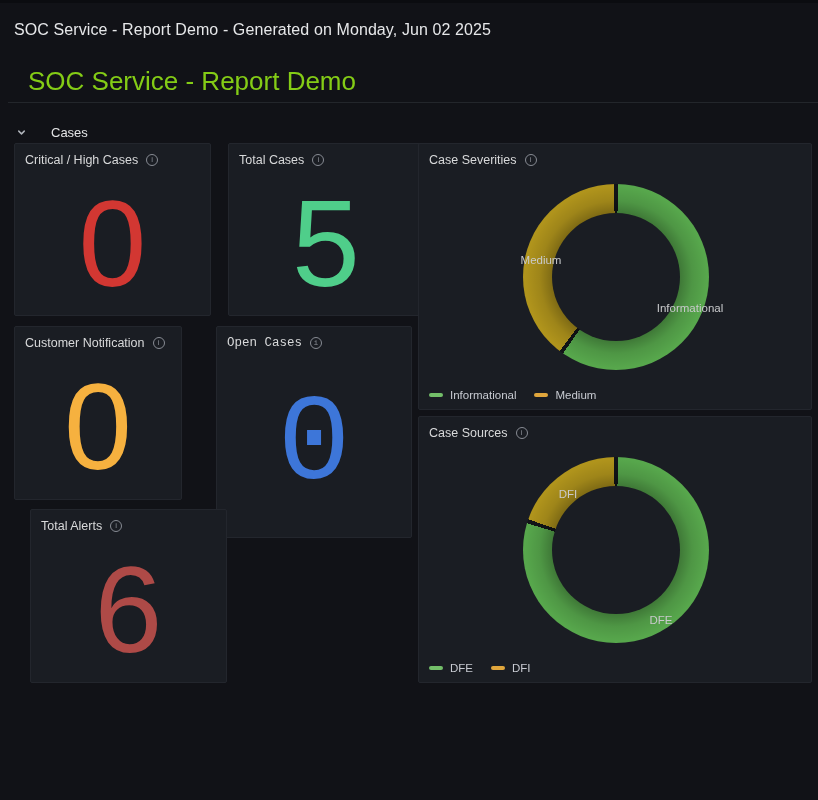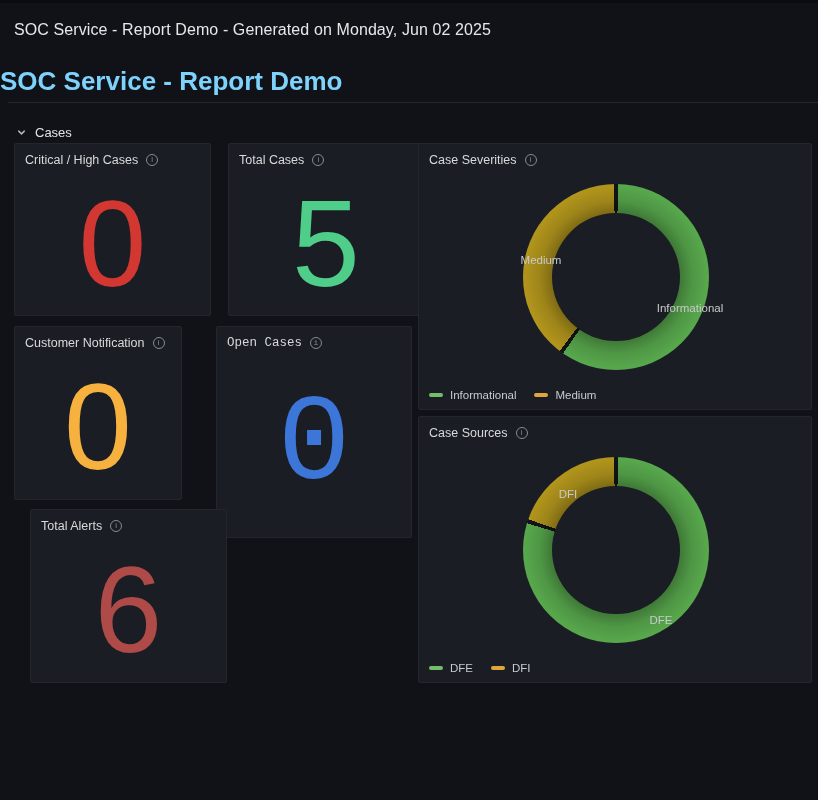--- a/index.html
+++ b/index.html
@@ -11,31 +11,31 @@
     overflow:hidden;
     border-top:3px solid #0b0c10;
   }
   .page { position:relative; width:818px; height:797px; }
 
   .breadcrumb {
     position:absolute; left:14px; top:18px;
     font-size:16px; color:#e6e7e9; letter-spacing:0.1px;
   }
   .page-title {
-    position:absolute; left:0; top:63px;
-    font-size:26px; font-weight:700; color:#7dd3fc;
+    position:absolute; left:28px; top:63px;
+    font-size:26px; font-weight:400; color:#84cc16;
   }
   .title-divider {
     position:absolute; left:8px; right:0; top:99px;
     border-bottom:1px solid #23262b;
   }
 
   .section-row {
     position:absolute; left:16px; top:120px; height:18px;
-    display:flex; align-items:center; gap:8px; cursor:pointer;
+    display:flex; align-items:center; gap:24px; cursor:pointer;
   }
   .section-row .chev { width:11px; height:11px; display:block; }
   .section-label { font-size:13px; color:#e3e4e6; font-weight:500; }
 
   .panel {
     position:absolute;
     background:#1a1d23;
     border:1px solid #23262d;
     border-radius:2px;
   }

